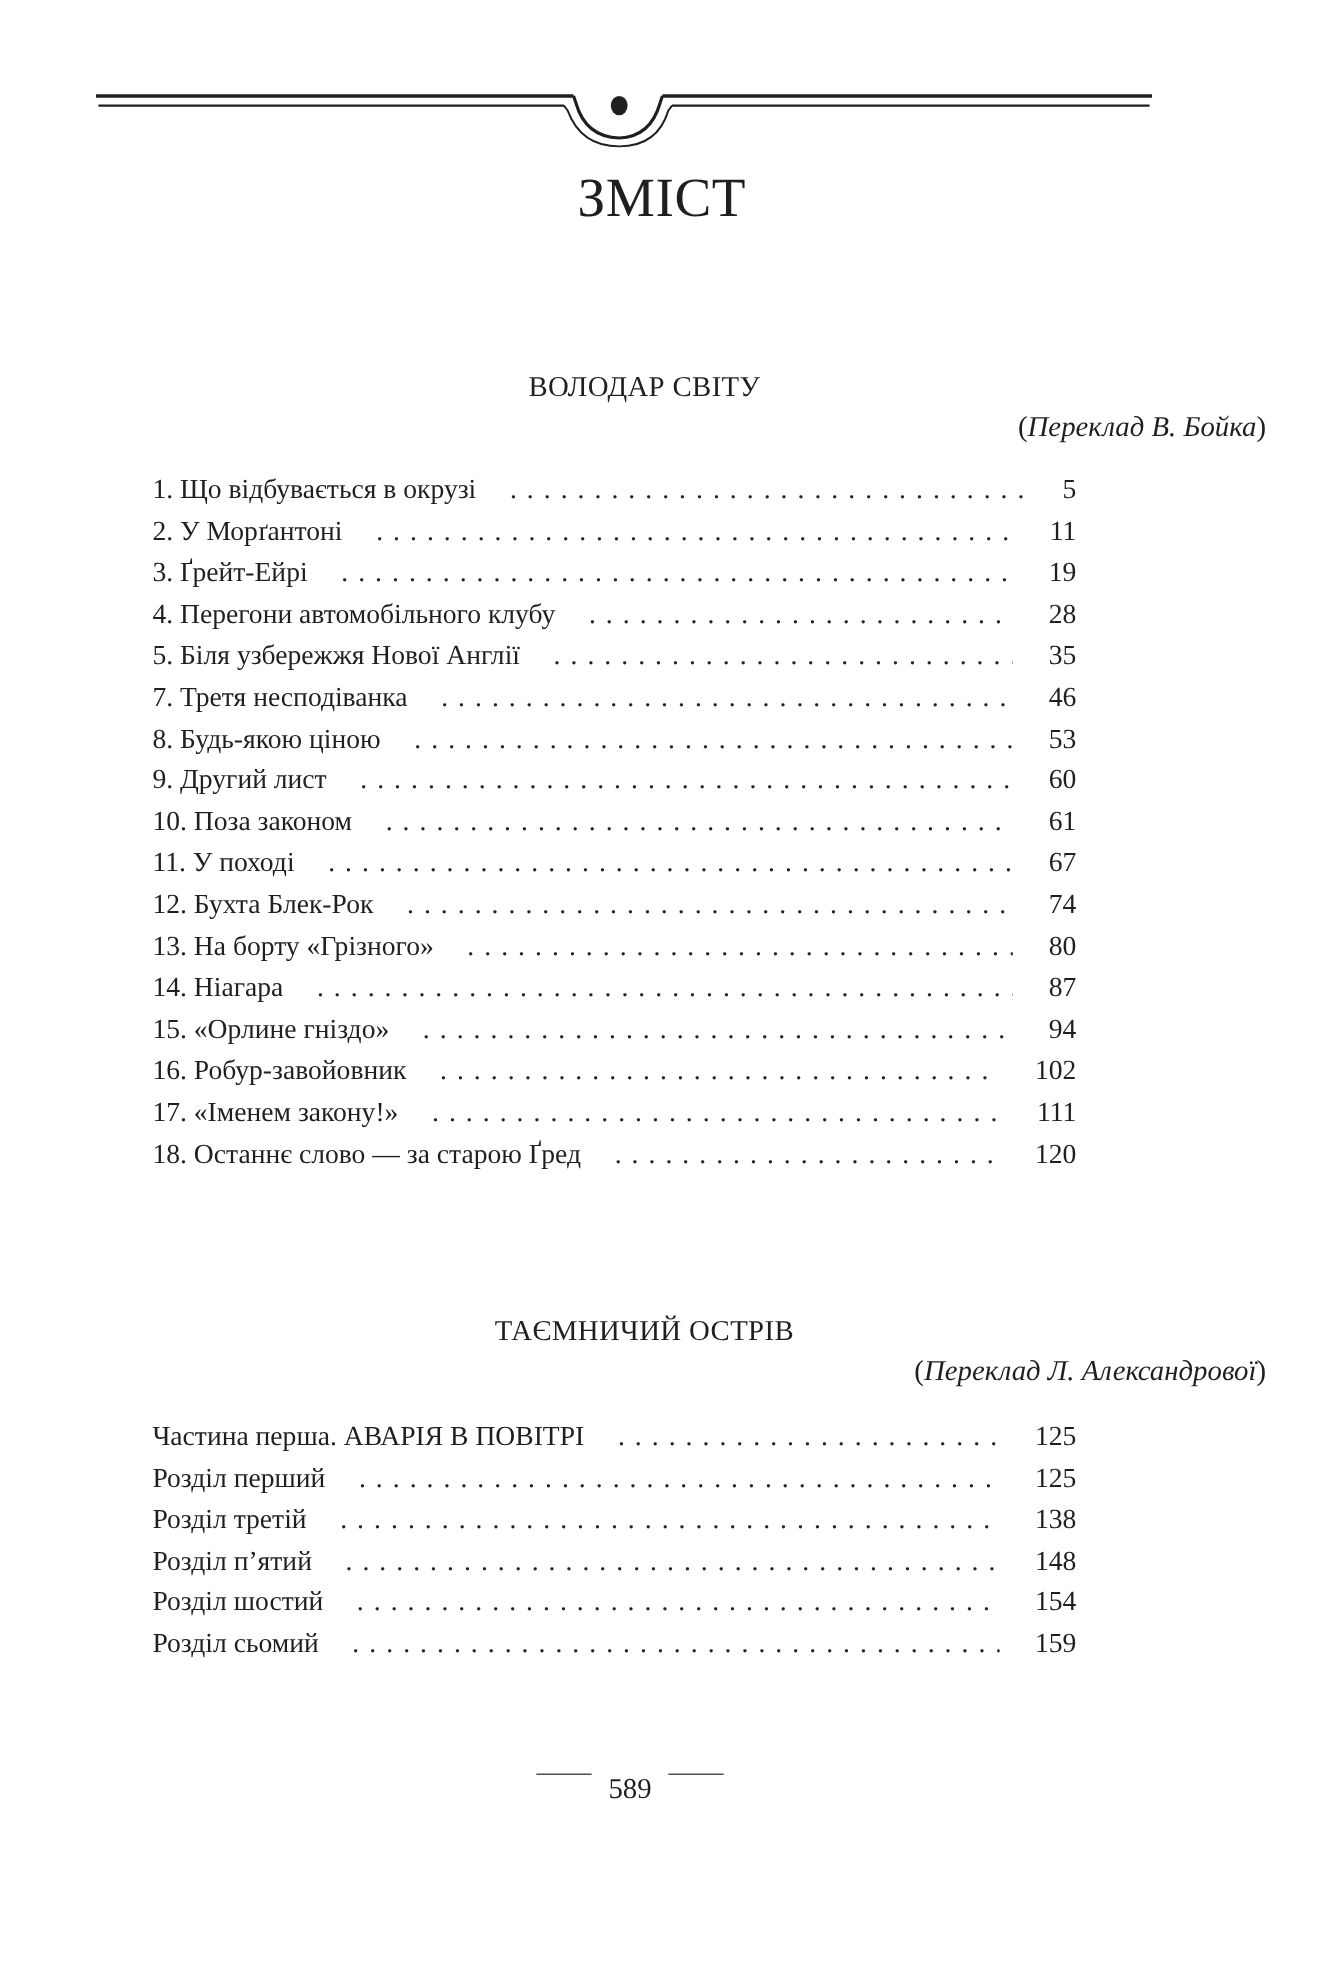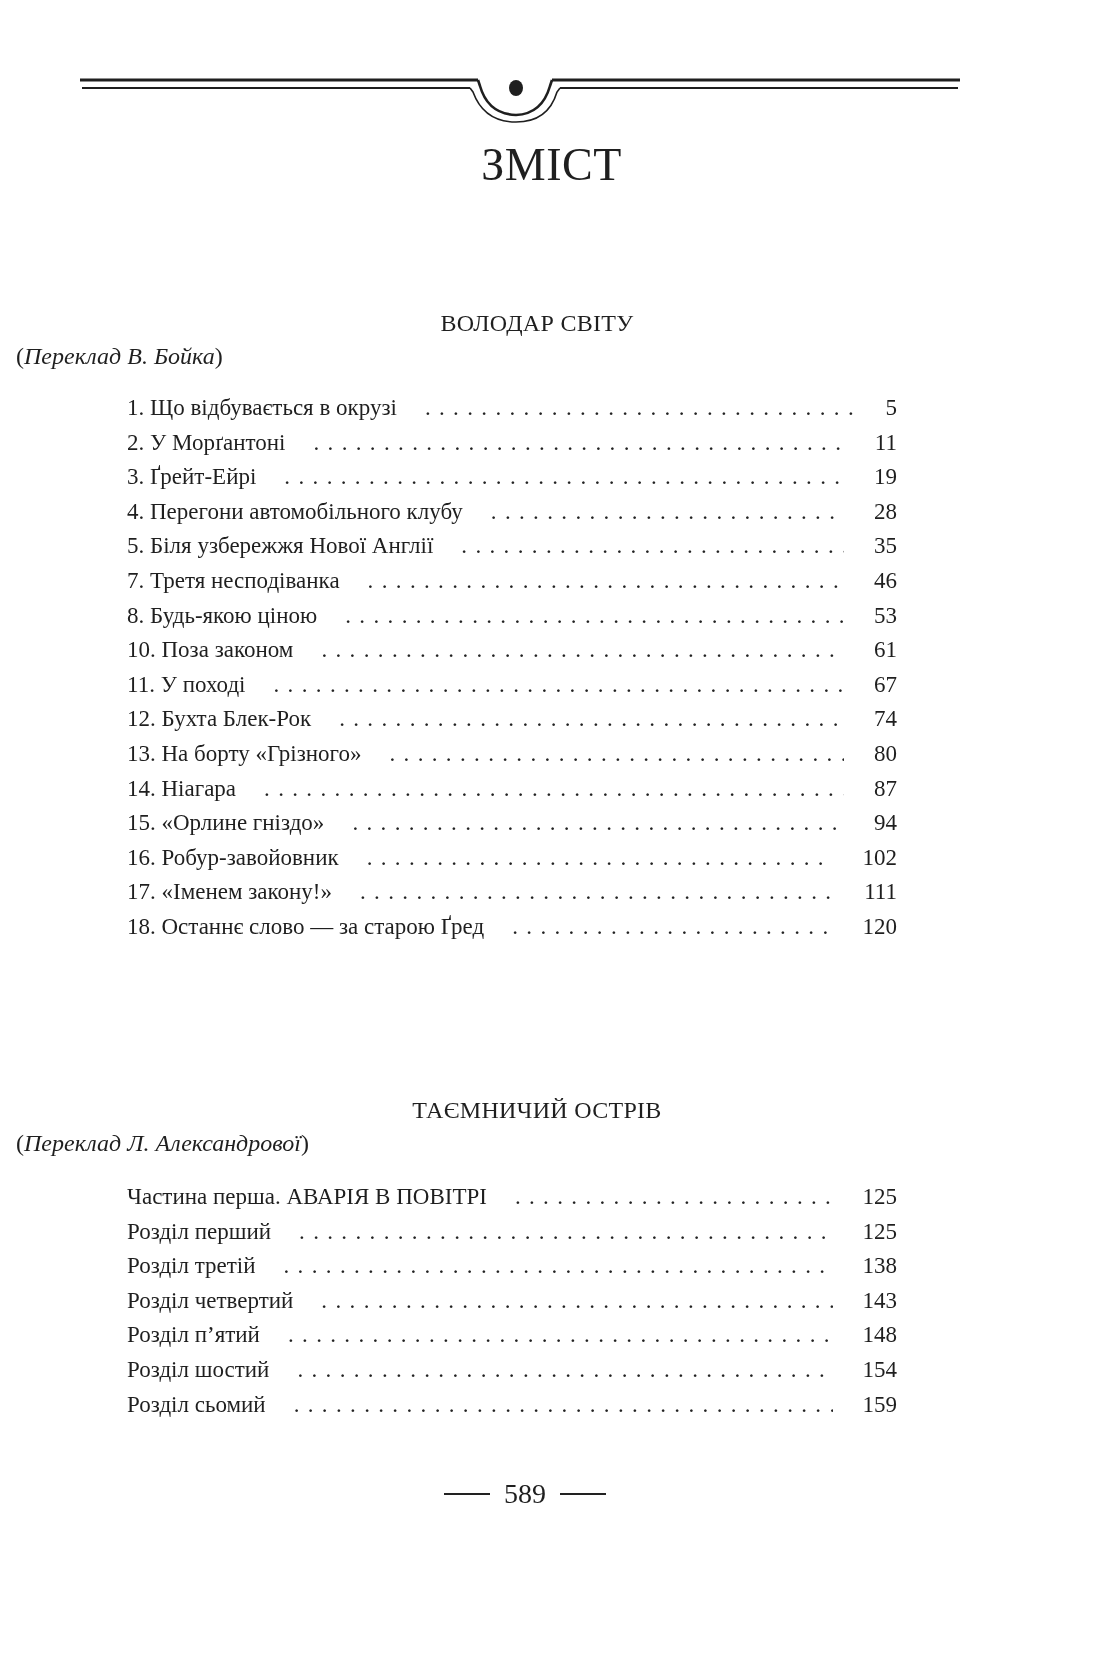--- a/index.html
+++ b/index.html
@@ -39,23 +39,23 @@
       width: 1050px;
       text-align: center;
       font-size: 24px;
       font-weight: normal;
       margin: 0;
       letter-spacing: 0.3px;
       padding-left: 12px;
     }
     .section-sub {
       position: absolute;
-      left: 16px;
+      left: 5px;
       width: 1050px;
-      text-align: left;
+      text-align: right;
       font-size: 24px;
       margin: 0;
     }
     .section-sub .it { font-style: italic; }
     .toc {
       position: absolute;
       left: 127px;
       width: 770px;
       margin: 0;
       padding: 0;
@@ -92,22 +92,21 @@
       padding-left: 8px;
       text-align: right;
     }
     .footer {
       position: absolute;
       left: 0;
       width: 1050px;
       top: 1478px;
       display: flex;
       justify-content: center;
-      align-items: center;
-      font-size: 28px;
+      font-size: 24px;
     }
     .footer .dash {
       display: inline-block;
       width: 46px;
       height: 1.4px;
       background: #222;
       margin: 0 14px;
     }
   </style>
 </head>
@@ -163,20 +162,25 @@
       <span class="toc-label">7. Третя несподіванка</span>
       <span class="toc-leader"></span>
       <span class="toc-page">46</span>
     </li>
     <li class="toc-row">
       <span class="toc-label">8. Будь-якою ціною</span>
       <span class="toc-leader"></span>
       <span class="toc-page">53</span>
     </li>
     <li class="toc-row">
+      <span class="toc-label">9. Другий лист</span>
+      <span class="toc-leader"></span>
+      <span class="toc-page">60</span>
+    </li>
+    <li class="toc-row">
       <span class="toc-label">10. Поза законом</span>
       <span class="toc-leader"></span>
       <span class="toc-page">61</span>
     </li>
     <li class="toc-row">
       <span class="toc-label">11. У поході</span>
       <span class="toc-leader"></span>
       <span class="toc-page">67</span>
     </li>
     <li class="toc-row">
@@ -227,25 +231,20 @@
     </li>
     <li class="toc-row">
       <span class="toc-label">Розділ перший</span>
       <span class="toc-leader"></span>
       <span class="toc-page">125</span>
     </li>
     <li class="toc-row">
       <span class="toc-label">Розділ третій</span>
       <span class="toc-leader"></span>
       <span class="toc-page">138</span>
-    </li>
-    <li class="toc-row">
-      <span class="toc-label">Розділ четвертий</span>
-      <span class="toc-leader"></span>
-      <span class="toc-page">143</span>
     </li>
     <li class="toc-row">
       <span class="toc-label">Розділ п’ятий</span>
       <span class="toc-leader"></span>
       <span class="toc-page">148</span>
     </li>
     <li class="toc-row">
       <span class="toc-label">Розділ шостий</span>
       <span class="toc-leader"></span>
       <span class="toc-page">154</span>

